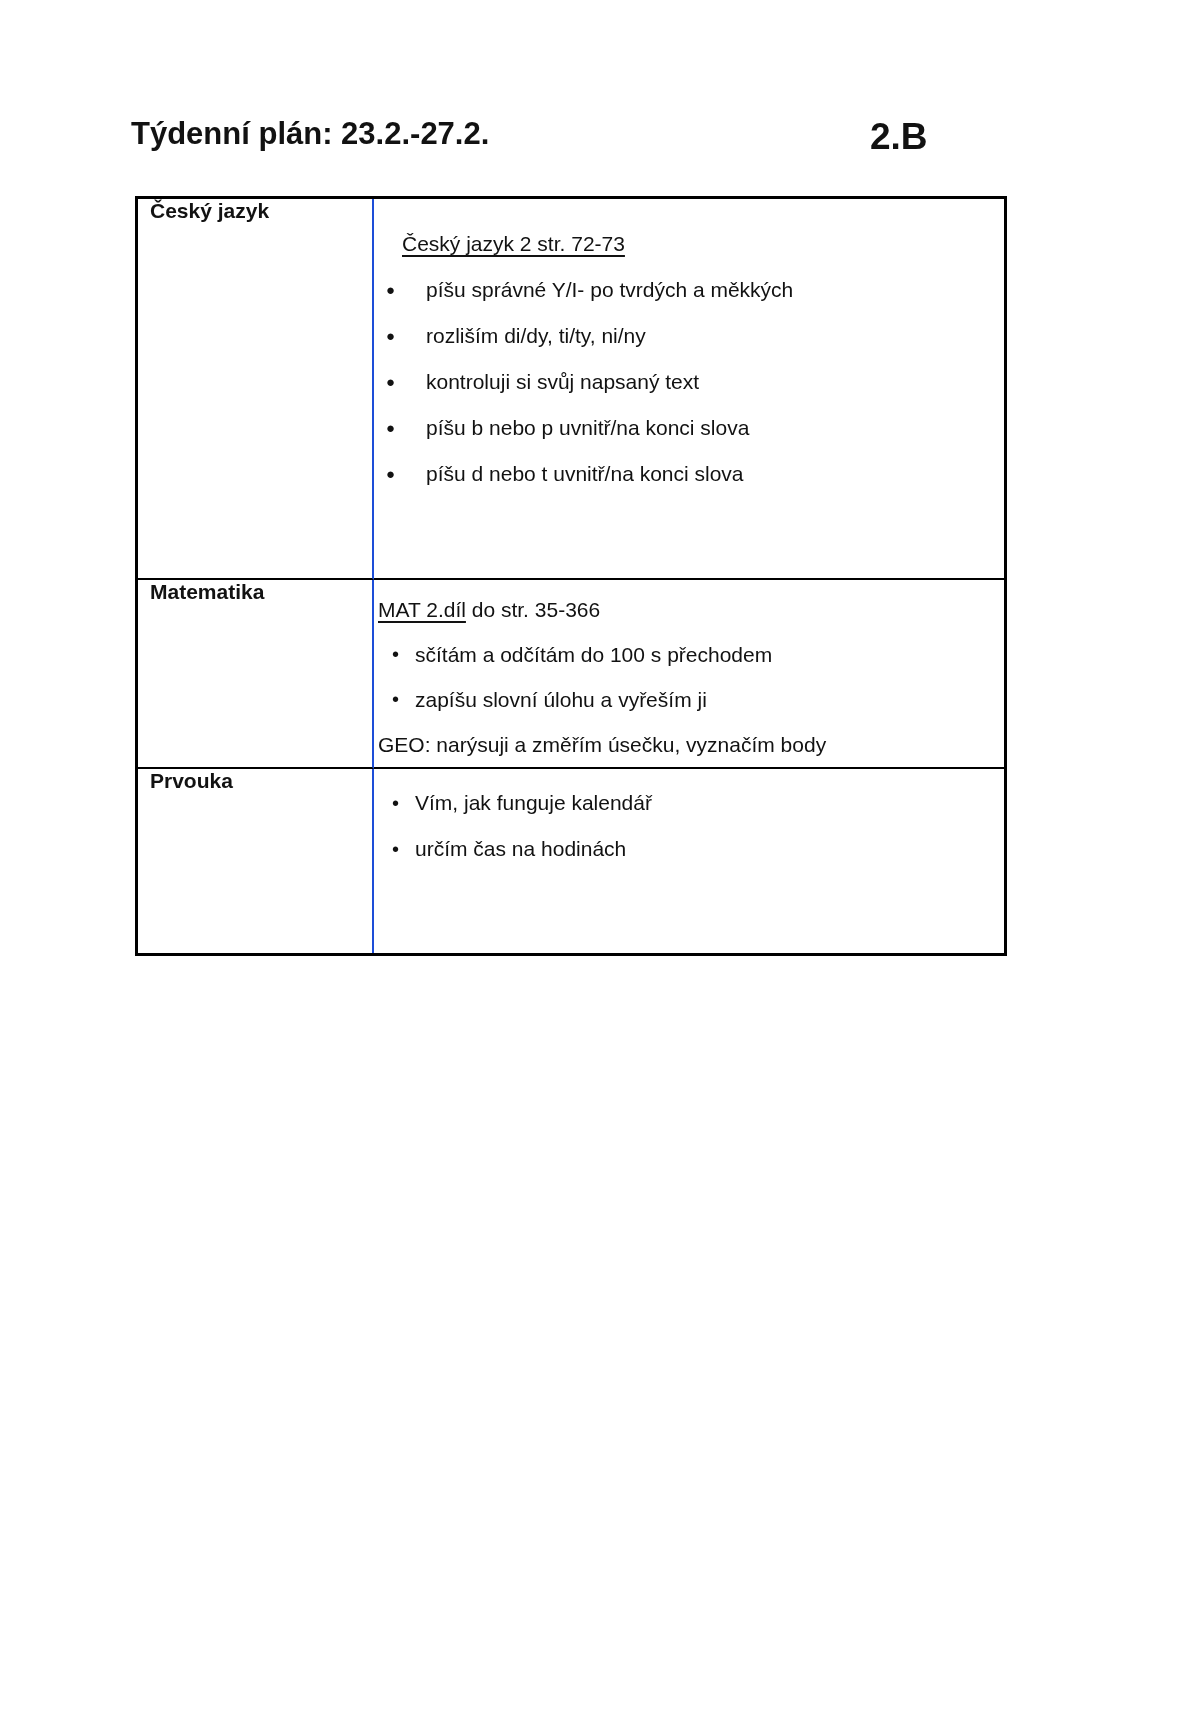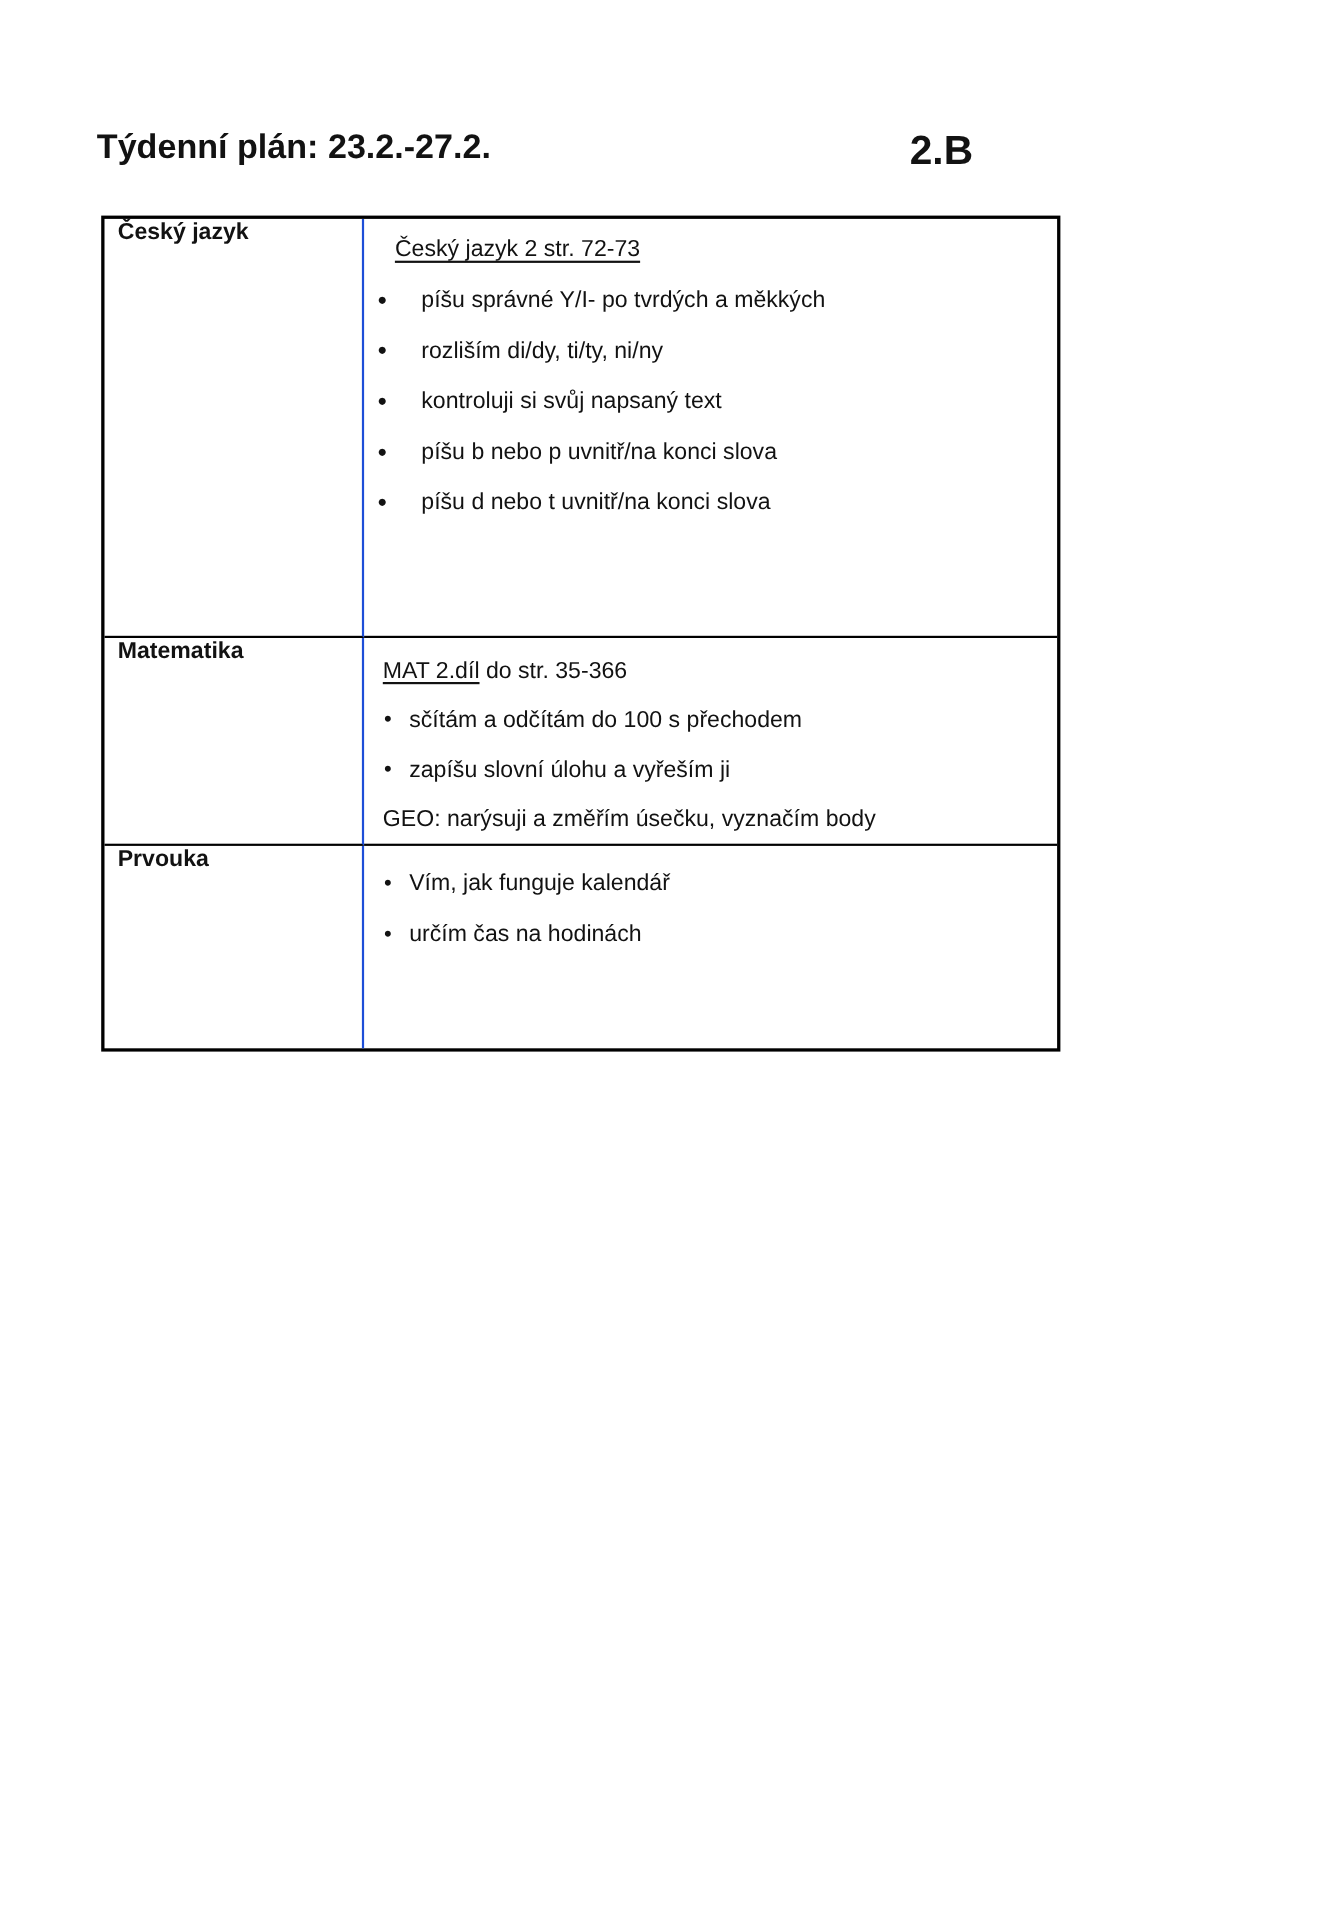--- a/index.html
+++ b/index.html
@@ -8,20 +8,21 @@
     background: #ffffff;
   }
   .page {
     position: relative;
     width: 1048px;
     height: 1733px;
     background: #ffffff;
     font-family: "Liberation Sans", sans-serif;
     color: #121212;
     overflow: hidden;
+    margin-left: 43px;
   }
   .doc-title {
     position: absolute;
     left: 88px;
     top: 116px;
     margin: 0;
     font-size: 31px;
     font-weight: bold;
     letter-spacing: 0px;
     white-space: nowrap;
@@ -55,29 +56,29 @@
     font-weight: bold;
     box-sizing: border-box;
   }
   .content-cell {
     border-bottom: 2px solid #000;
     box-sizing: border-box;
     overflow: hidden;
   }
   .row3 { border-bottom: none !important; }
 
-  .cell-inner-1 { padding-top: 5px; }
+  .cell-inner-1 { padding-top: 22px; }
   .cell-inner-2 { padding-top: 7px; }
   .cell-inner-3 { padding-top: 11px; }
 
   .tline { position: relative; height: 46px; line-height: 46px; white-space: nowrap; }
   .row2 .tline { height: 45px; line-height: 45px; }
 
   .heading-indent { padding-left: 28px; }
-  .plain-indent   { padding-left: 17px; }
+  .plain-indent   { padding-left: 4px; }
 
   .underlined {
     text-decoration: underline;
     text-decoration-thickness: 2px;
     text-underline-offset: 4px;
   }
 
   
   .b1 { padding-left: 52px; }
   .b1 .marker {

